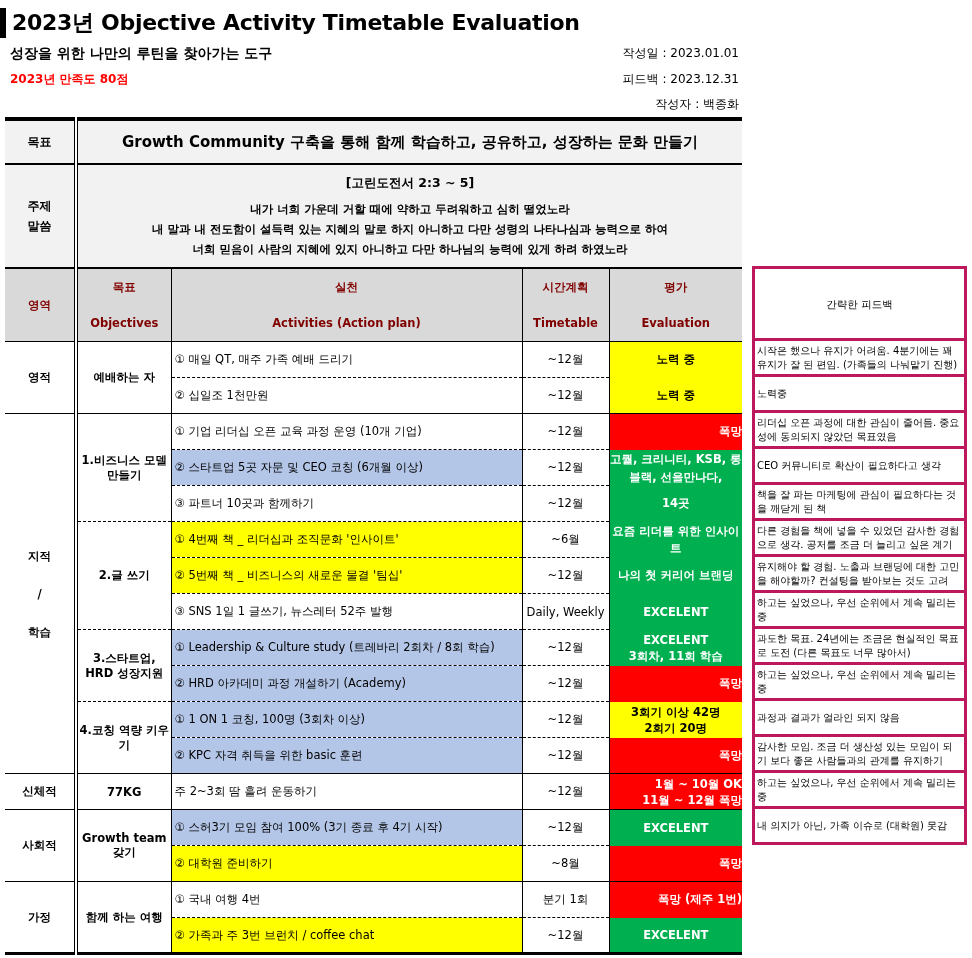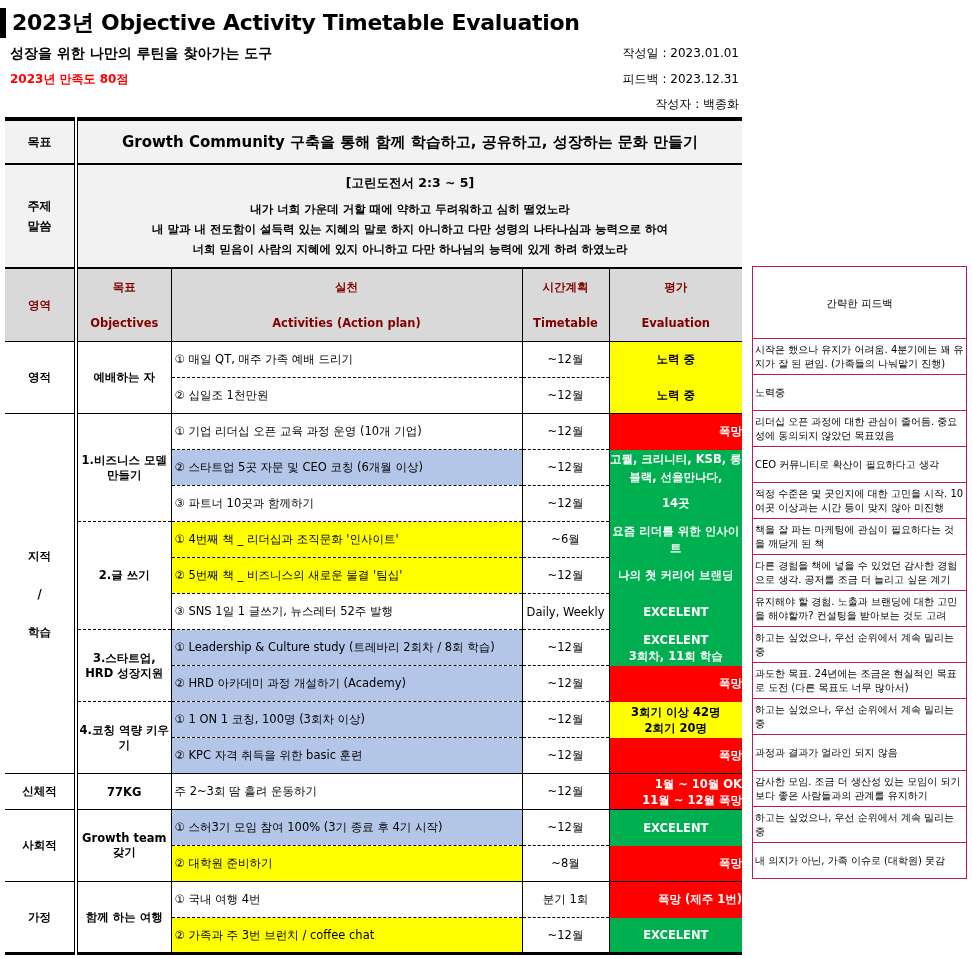--- a/index.html
+++ b/index.html
@@ -30,21 +30,21 @@
   .yellow { background: #ffff00; }
   .blue { background: #b4c6e7; }
   .red { background: #ff0000; color: #fff; font-weight: bold; text-align: right; }
   .green { background: #00b050; color: #fff; font-weight: bold; text-align: center; }
   .yel-ev { background: #ffff00; color: #000; font-weight: bold; text-align: center; }
   .obj-row td.goal-text { font-size: 15px; font-weight: bold; text-align: center; }
   .verse { text-align: center; font-weight: bold; font-size: 13.5px; line-height: 20px; }
   .verse .ref { display: block; font-size: 12.5px; margin-bottom: 6px; }
 
   .fb { position: absolute; left: 752px; top: 266px; width: 215px; border-collapse: collapse; table-layout: fixed; }
-  .fb td { border: 1px solid #be185d; font-size: 10px; padding: 0 2px; line-height: 14px; vertical-align: middle; }
+  .fb td { border: 3px solid #be185d; font-size: 10px; padding: 0 2px; line-height: 14px; vertical-align: middle; }
   .fb .fbh { text-align: center; font-size: 10.5px; }
 </style>
 </head>
 <body>
 
 <div class="title-bar"></div>
 <div class="title">2023년 Objective Activity Timetable Evaluation</div>
 <div class="subtitle">성장을 위한 나만의 루틴을 찾아가는 도구</div>
 <div class="score">2023년  만족도  80점</div>
 <div class="meta m1">작성일 : 2023.01.01</div>
@@ -201,23 +201,20 @@
   <tr style="height:36px">
         <td>노력중</td>
       </tr>
   <tr style="height:36px">
         <td>리더십 오픈 과정에 대한 관심이 줄어듬. 중요성에 동의되지 않았던 목표였음</td>
       </tr>
   <tr style="height:36px">
         <td>CEO 커뮤니티로 확산이 필요하다고 생각</td>
       </tr>
   <tr style="height:36px">
-        <td>적정 수준은 몇 곳인지에 대한 고민을 시작. 10여곳 이상과는 시간 등이 맞지 않아 미진행</td>
-      </tr>
-  <tr style="height:36px">
         <td>책을 잘 파는 마케팅에 관심이 필요하다는 것을 깨닫게 된 책</td>
       </tr>
   <tr style="height:36px">
         <td>다른 경험을 책에 넣을 수 있었던 감사한 경험으로 생각. 공저를 조금 더 늘리고 싶은 계기</td>
       </tr>
   <tr style="height:36px">
         <td>유지해야 할 경험. 노출과 브랜딩에 대한 고민을 해야할까? 컨설팅을 받아보는 것도 고려</td>
       </tr>
   <tr style="height:36px">
         <td>하고는 싶었으나, 우선 순위에서 계속 밀리는 중</td>

